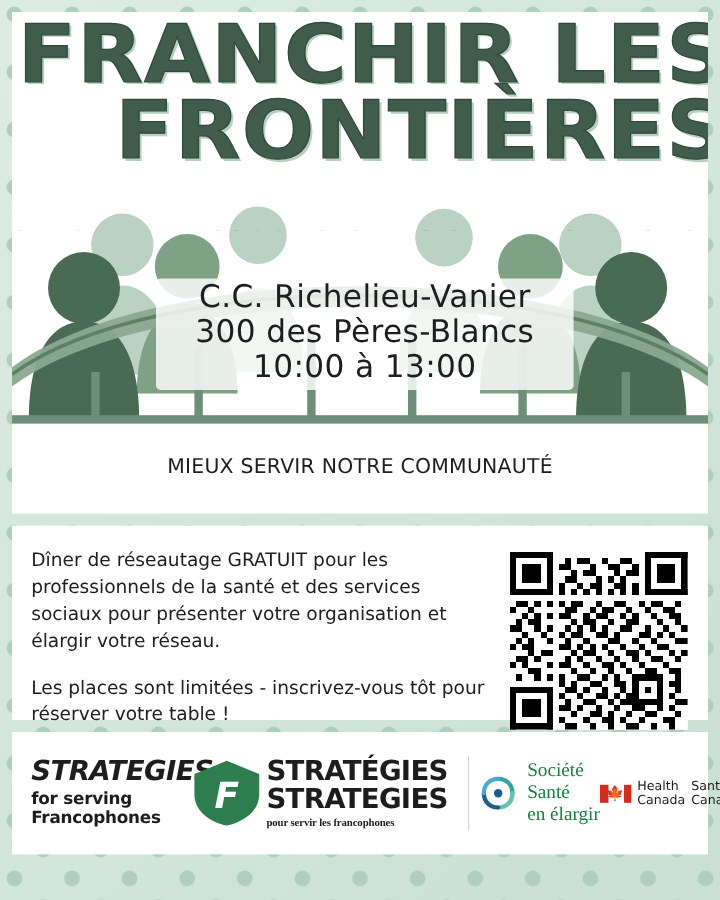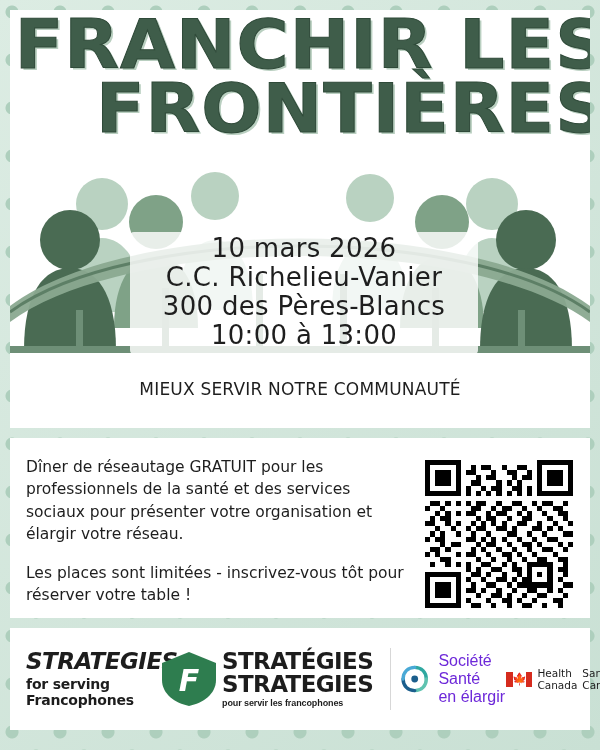--- a/index.html
+++ b/index.html
@@ -127,21 +127,21 @@
     font-size: 17px;
     line-height: 1.32;
     color: #1e1e1e;
     letter-spacing: 0.2px;
   }
 
   
   .panel-mid {
     position: relative;
     width: 580px;
-    height: 180px;
+    height: 162px;
     background: #ffffff;
     margin-top: 10px;
     box-sizing: border-box;
     padding: 18px 16px 10px 16px;
     display: flex;
     gap: 14px;
   }
   .mid-text {
     flex: 1 1 auto;
     font-family: "DejaVu Sans", sans-serif;
@@ -214,45 +214,45 @@
   }
   .sg-l1, .sg-l2 {
     font-family: "DejaVu Sans", sans-serif;
     font-weight: bold;
     font-size: 23px;
     line-height: 0.98;
     color: #1d1d1d;
     letter-spacing: -0.6px;
   }
   .sg-sub {
-    font-family: Liberation Sans, sans-serif;
+    font-family: Liberation Serif, serif;
     font-weight: bold;
     font-size: 9px;
     color: #1d1d1d;
     margin-top: 3px;
     letter-spacing: -0.1px;
   }
   .divider-v {
     flex: 0 0 auto;
     width: 1px;
     height: 62px;
     background: #d7d7d7;
     margin: 0 8px;
   }
   .logo-ssf {
     flex: 1 1 auto;
     display: flex;
     align-items: center;
     gap: 8px;
   }
   .ssf-text {
-    font-family: Liberation Sans, sans-serif;
+    font-family: Liberation Serif, serif;
     font-size: 16px;
     line-height: 1.12;
-    color: #6d28d9;
+    color: #15803d;
   }
   .gov {
     flex: 0 0 auto;
     display: flex;
     align-items: center;
     gap: 5px;
     padding-right: 4px;
   }
   .flag {
     width: 26px;
@@ -342,21 +342,20 @@
     <div class="arc-banner">
       <svg width="580" height="80" viewBox="0 0 580 80" xmlns="http://www.w3.org/2000/svg">
         <defs>
           <path id="arcpath" d="M18,74 C150,6 430,6 562,74"></path>
         </defs>
         <text>SALON DE RESSOURCES DES STRATÉGIES GAGNANTES</text>
       </svg>
     </div>
 
     <div class="details">
-      <div class="line">10 mars 2026</div>
       <div class="line">C.C. Richelieu-Vanier</div>
       <div class="line">300 des Pères-Blancs</div>
       <div class="line">10:00 à 13:00</div>
     </div>
 
     <div class="tagline">
       <div>MIEUX SERVIR NOTRE COMMUNAUTÉ</div>
     </div>
   </div>
 

